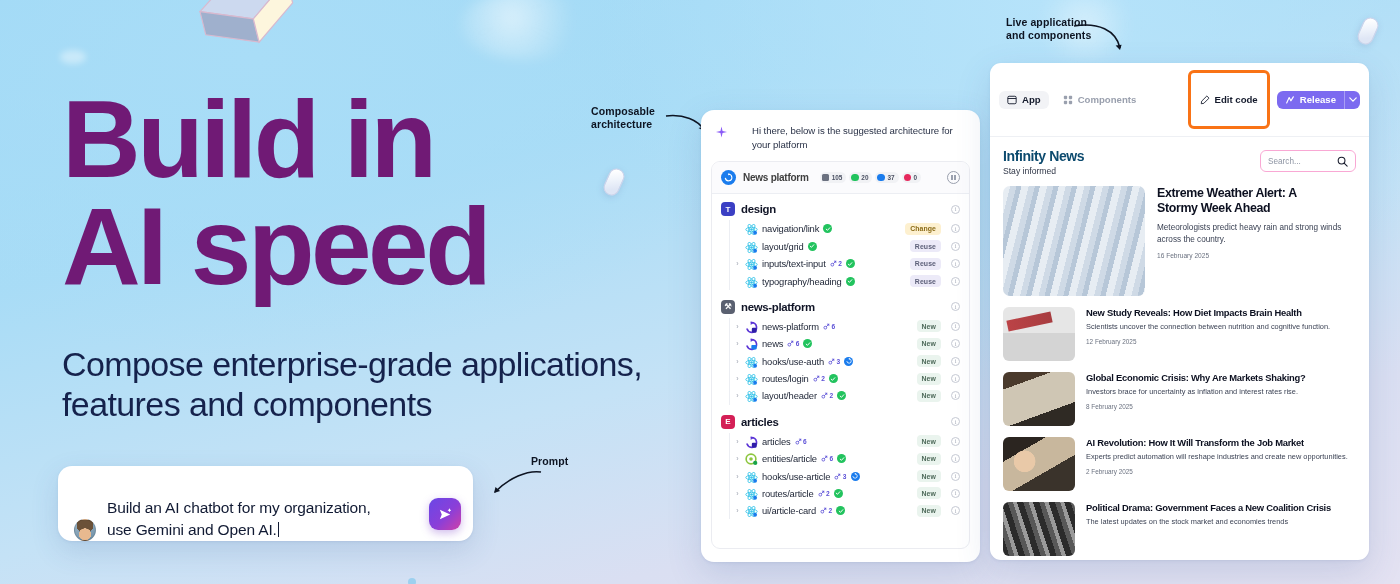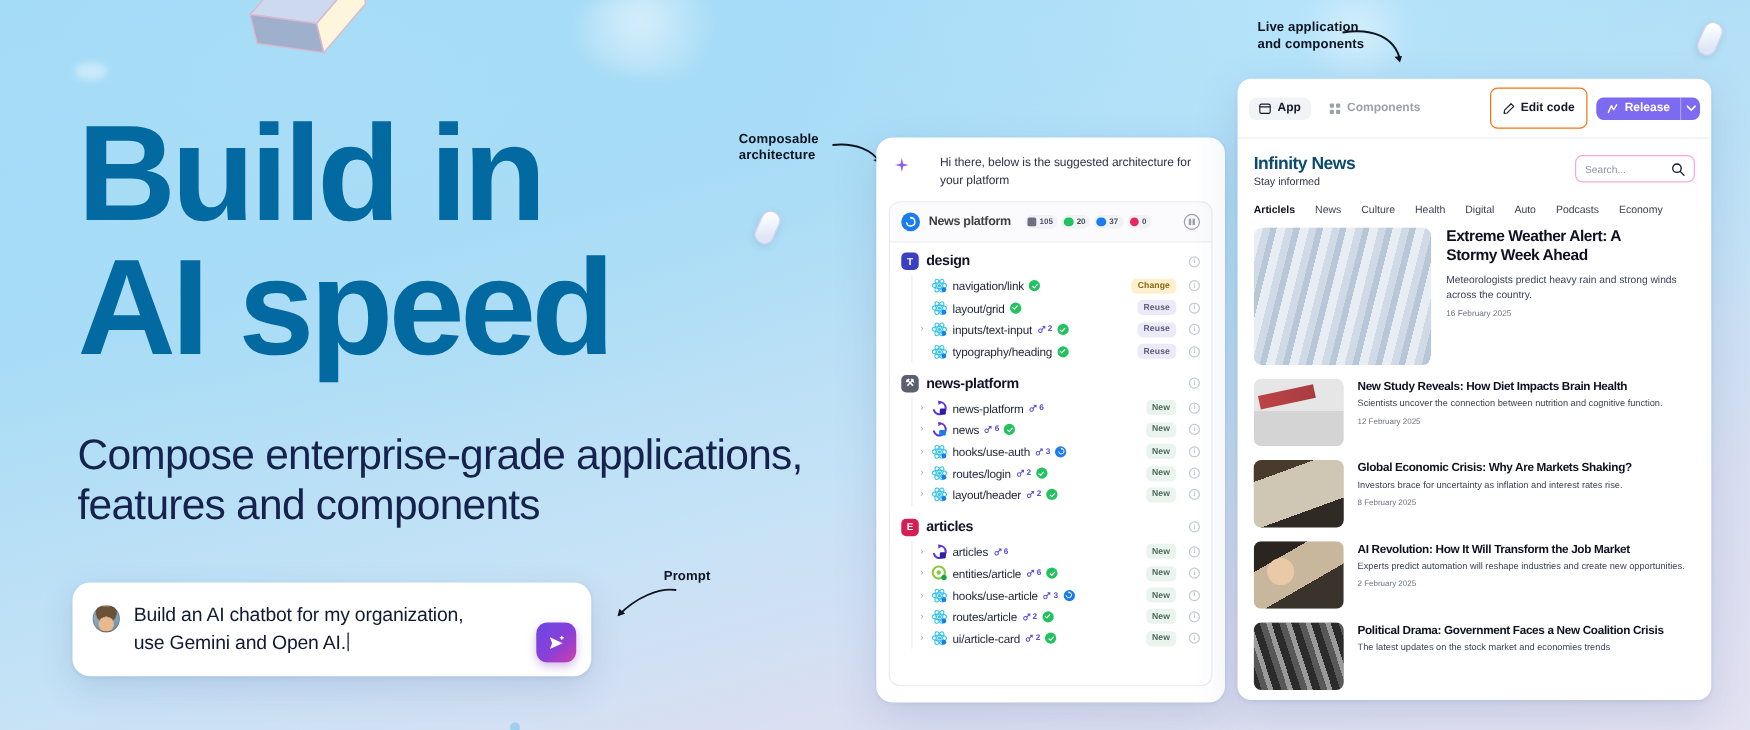--- a/index.html
+++ b/index.html
@@ -33,34 +33,34 @@
   .pill-a { left:606px; top:168px; transform:rotate(24deg); }
   .pill-b { left:1360px; top:17px; transform:rotate(24deg); }
   .dot-small { left:408px; top:578px; width:8px; height:8px; border-radius:50%; background:#7fc7ec; opacity:.65;}
   .ghost-left { left:60px; top:50px; width:26px; height:14px; border-radius:50%;
     background:rgba(255,255,255,.4); filter:blur(3px); }
 
   
   .hero { position:absolute; left:62px; top:86px; width:640px; }
   .hero h1 {
     font-size:109px; line-height:.98; letter-spacing:-3.5px;
-    color:#0369a1; font-weight:700;
+    color:#701a75; font-weight:700;
   }
   .hero h1 .l2 { display:block; }
   .hero p {
     margin-top:44px; font-size:34px; line-height:1.18;
     color:#15224c; font-weight:400; letter-spacing:-.6px; max-width:600px;
   }
 
   
   .prompt-box {
     position:absolute; left:58px; top:466px; width:415px; height:75px;
     background:#fff; border-radius:14px;
     box-shadow:0 10px 28px rgba(60,90,150,.16), 0 1px 3px rgba(60,90,150,.10);
-    display:flex; align-items:flex-start; padding:16px 14px 0 16px;
+    display:flex; align-items:flex-end; padding:16px 14px 0 16px;
   }
   .avatar {
     width:22px; height:22px; border-radius:50%; flex:none; margin-top:2px;
     background:
       radial-gradient(circle at 50% 72%, #e8b98f 0 34%, rgba(0,0,0,0) 35%),
       radial-gradient(circle at 50% 26%, #6b5138 0 46%, rgba(0,0,0,0) 47%),
       linear-gradient(160deg,#9fb7c9,#6d8fa6);
     border:1px solid rgba(0,0,0,.12);
   }
   .prompt-text {
@@ -153,22 +153,22 @@
     background:#fff; border-radius:11px;
     box-shadow:0 12px 34px rgba(60,90,150,.17), 0 1px 3px rgba(60,90,150,.10);
     overflow:hidden;
   }
   .pv-top { display:flex; align-items:center; padding:7px 9px; gap:6px;
     border-bottom:1px solid #eef0f4; }
   .pv-tab { display:flex; align-items:center; gap:5px; padding:3.5px 8px;
     border-radius:6px; font-size:9.6px; font-weight:600; color:#9aa0ae; cursor:pointer; }
   .pv-tab.active { background:#f2f3f6; color:#141a2c; }
   .pv-btns { margin-left:auto; display:flex; align-items:center; gap:7px; }
-  .btn-edit { display:flex; align-items:center; gap:5px; border:1px solid #f97316;
-    border-radius:6px; padding:10px 9px; font-size:9.6px; font-weight:600; color:#141a2c;
+  .btn-edit { display:flex; align-items:center; gap:5px; border:3px solid #f97316;
+    border-radius:6px; padding:21px 9px; font-size:9.6px; font-weight:600; color:#141a2c;
     background:#fff; cursor:pointer; }
   .btn-release { display:flex; align-items:stretch; border-radius:6px; overflow:hidden;
     background:#7c6af0; cursor:pointer; }
   .btn-release .main { display:flex; align-items:center; gap:5px; padding:3.5px 8px;
     font-size:9.6px; font-weight:600; color:#fff; }
   .btn-release .caretc { display:flex; align-items:center; justify-content:center;
     width:16px; border-left:1px solid rgba(255,255,255,.35); color:#fff; font-size:7px; }
 
   .pv-url { display:flex; align-items:center; gap:8px; padding:6px 10px;
     border-bottom:1px solid #eef0f4; }
@@ -756,30 +756,20 @@
         <div class="news-sub">Stay informed</div>
       </div>
       <div class="news-search">
         <span>Search...</span>
         <svg width="11" height="11" viewBox="0 0 13 13">
             <circle cx="5.4" cy="5.4" r="4" stroke="#15192a" stroke-width="1.25" fill="none"></circle>
             <path d="M8.4 8.4 L12 12" stroke="#15192a" stroke-width="1.25" stroke-linecap="round"></path>
           </svg>
       </div>
     </div>
-    <div class="news-nav" id="news-nav">
-        <div class="active">Articlels</div>
-        <div>News</div>
-        <div>Culture</div>
-        <div>Health</div>
-        <div>Digital</div>
-        <div>Auto</div>
-        <div>Podcasts</div>
-        <div>Economy</div>
-      </div>
     <div class="feed" id="news-feed">
         <div class="lead">
   <div class="thumb ph1"></div>
   <div>
     <h3>Extreme Weather Alert: A Stormy Week Ahead</h3>
     <p>Meteorologists predict heavy rain and strong winds across the country.</p>
     <div class="date">16 February 2025</div>
   </div>
         </div>
         <div class="item">

